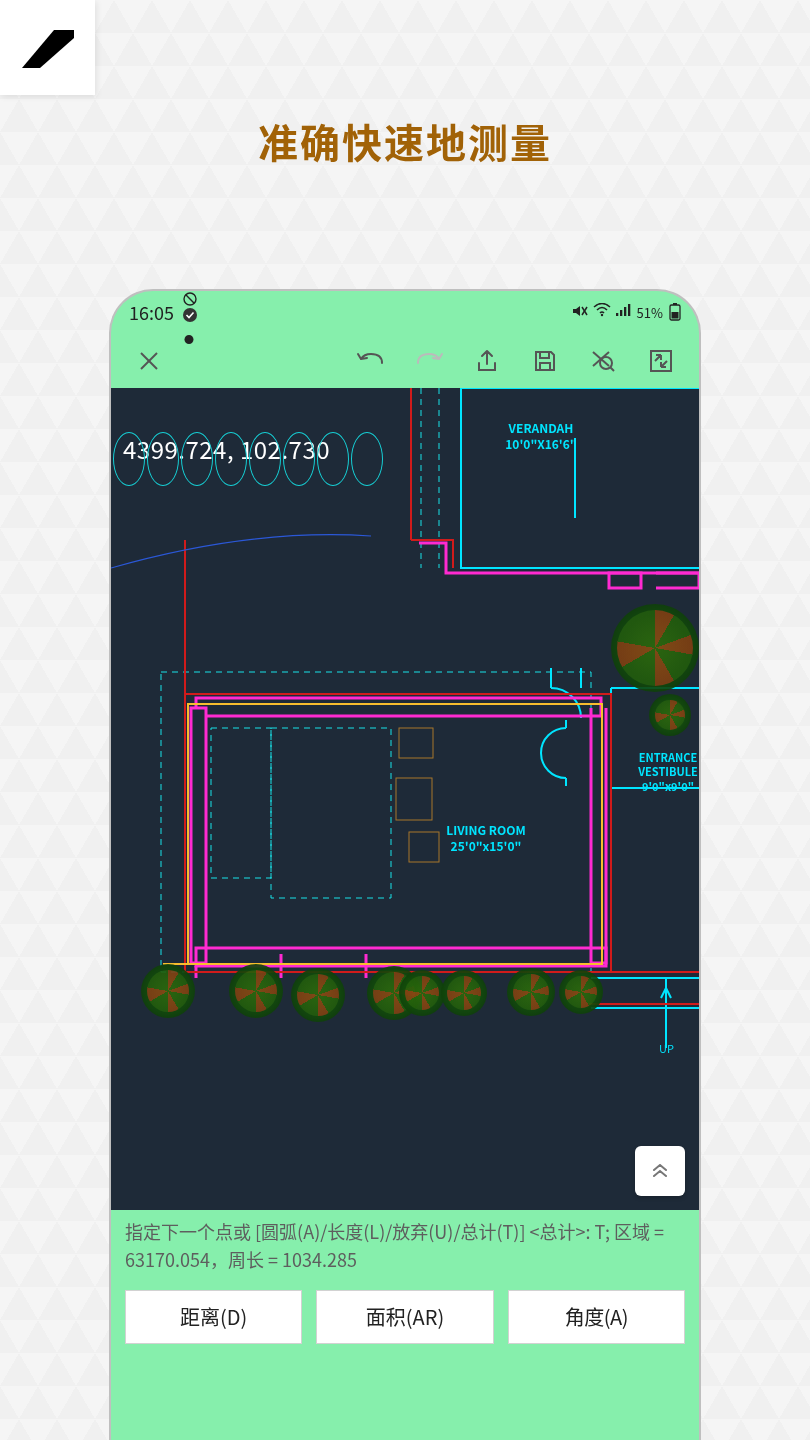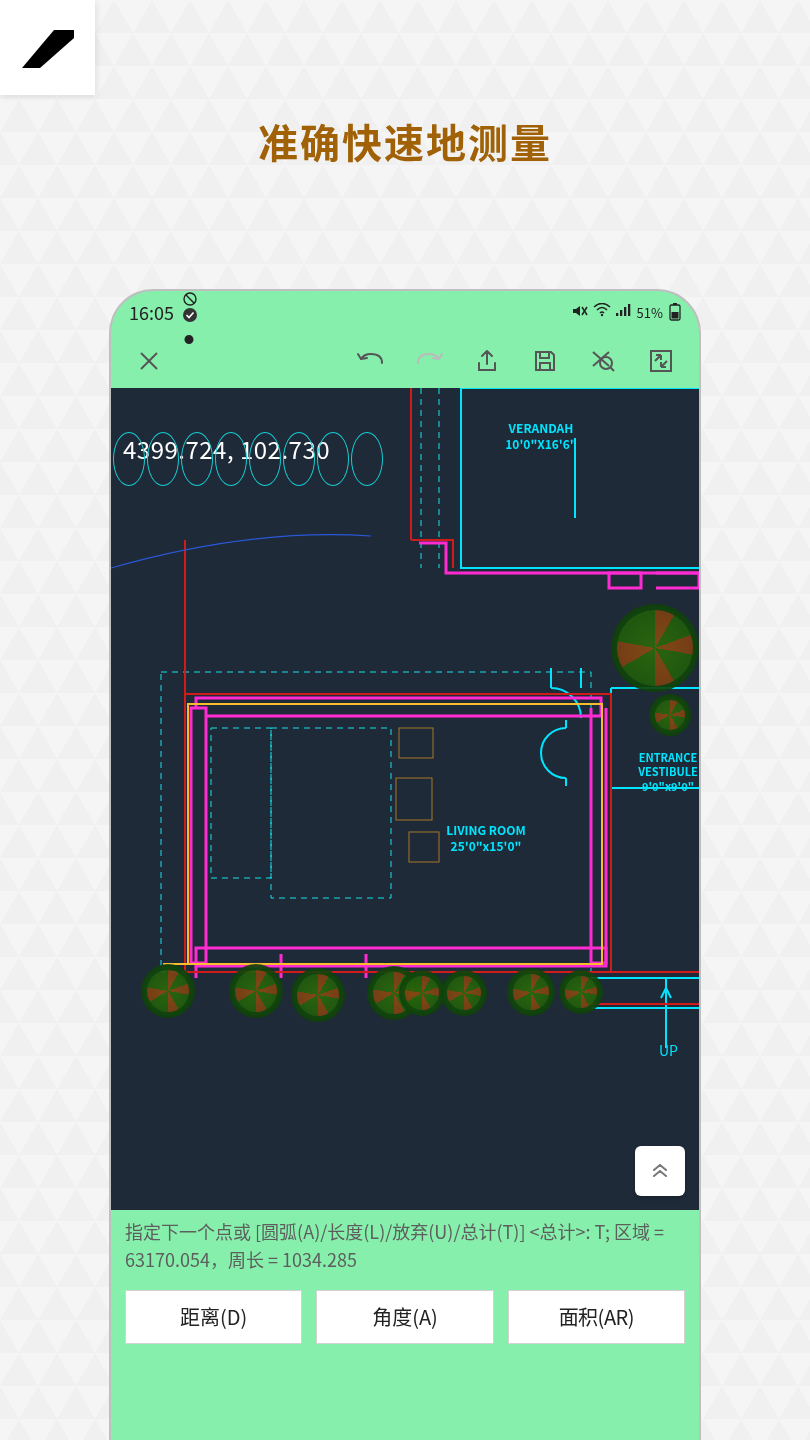--- a/index.html
+++ b/index.html
@@ -70,21 +70,21 @@
   }
   .coord-readout {
     position: absolute; top: 10px; left: 12px;
     color: #fff; font-size: 24px; letter-spacing: .5px; margin-top: 33px;
   }
   .cad-label {
     position: absolute;
     color: #00e5ff; font-size: 12px; font-weight: 600;
     text-align: center; line-height: 1.3;
   }
-  .up-label { color:#00e5ff; font-size:14px; }
+  .up-label { color:#00e5ff; font-size:11px; }
   .expand-fab {
     position: absolute; right: 14px; bottom: 14px;
     width: 50px; height: 50px; background: #fff;
     border-radius: 6px; display: flex; align-items: center; justify-content: center;
     box-shadow: 0 2px 4px rgba(0,0,0,.2);
   }
   .cmd-area { padding: 8px 14px 6px; font-size: 18px; color: #5e5e5e; line-height: 1.55; }
   .cmd-row2 { margin-top: 6px; }
   .cmd-row2 .kw { color: #0a61c9; margin-right: 6px; }
   .option-row {
@@ -306,17 +306,17 @@
       </svg>
     </div>
   </div>
 
   <div class="cmd-area">
     <div>指定下一个点或 [圆弧(A)/长度(L)/放弃(U)/总计(T)] &lt;总计&gt;: T; 区域 = 63170.054，周长 = 1034.285</div>
   </div>
 
   <div class="option-row">
     <div class="option-btn">距离(D)</div>
+    <div class="option-btn">面积(AR)</div>
     <div class="option-btn">角度(A)</div>
-    <div class="option-btn">面积(AR)</div>
   </div>
 
 </div>
 
 </body></html>

